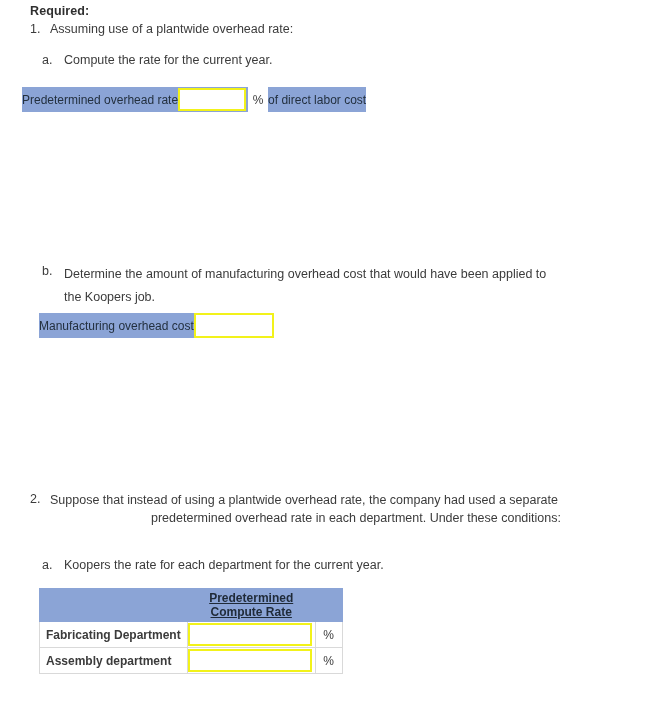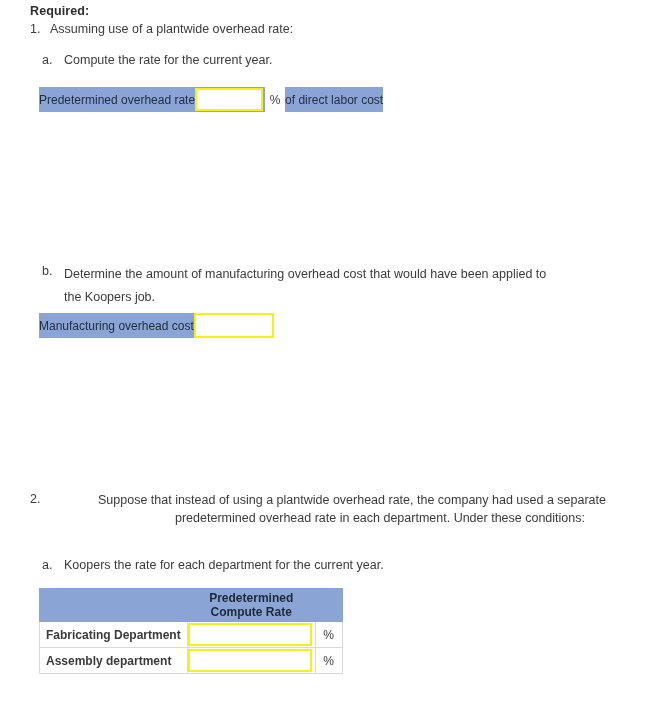--- a/index.html
+++ b/index.html
@@ -79,35 +79,34 @@
   .item2 {
     left: 14px;
     top: 491px;
     width: 632px;
   }
   .item2 .marker { width: 20px; }
   .item2 .body {
     text-align: justify;
     text-justify: inter-word;
     line-height: 18px;
-    margin-left: 48px;
   }
   .item2 .body .lastline { text-align: center; }
 
   
   .item2a {
     left: 26px;
     top: 557px;
     width: 480px;
   }
   .item2a .marker { width: 22px; }
 
   
   .tbl-rate {
-    left: 39px;
+    left: 22px;
     top: 87px;
     border-collapse: collapse;
     font-size: 12px;
     border-radius: 8px;
   }
   .tbl-rate td {
     padding: 0;
     height: 25px;
     vertical-align: middle;
   }
@@ -174,20 +173,21 @@
   }
   .tbl-dept .hdr {
     background: #8ba4d6;
     border: 1px solid #8ba4d6;
     height: 32px;
     color: #1f2a38;
     font-weight: bold;
     font-size: 12px;
     text-align: center;
     line-height: 14px;
+    text-decoration: underline;
   }
   .tbl-dept .hdr-blank { background: #8ba4d6; border: 1px solid #8ba4d6; }
   .tbl-dept .c-label {
     border: 1px solid #d9d9d9;
     height: 25px;
     padding: 0 6px;
     font-size: 12px;
     color: #3b3b3b;
     white-space: nowrap;
     background: #ffffff;

